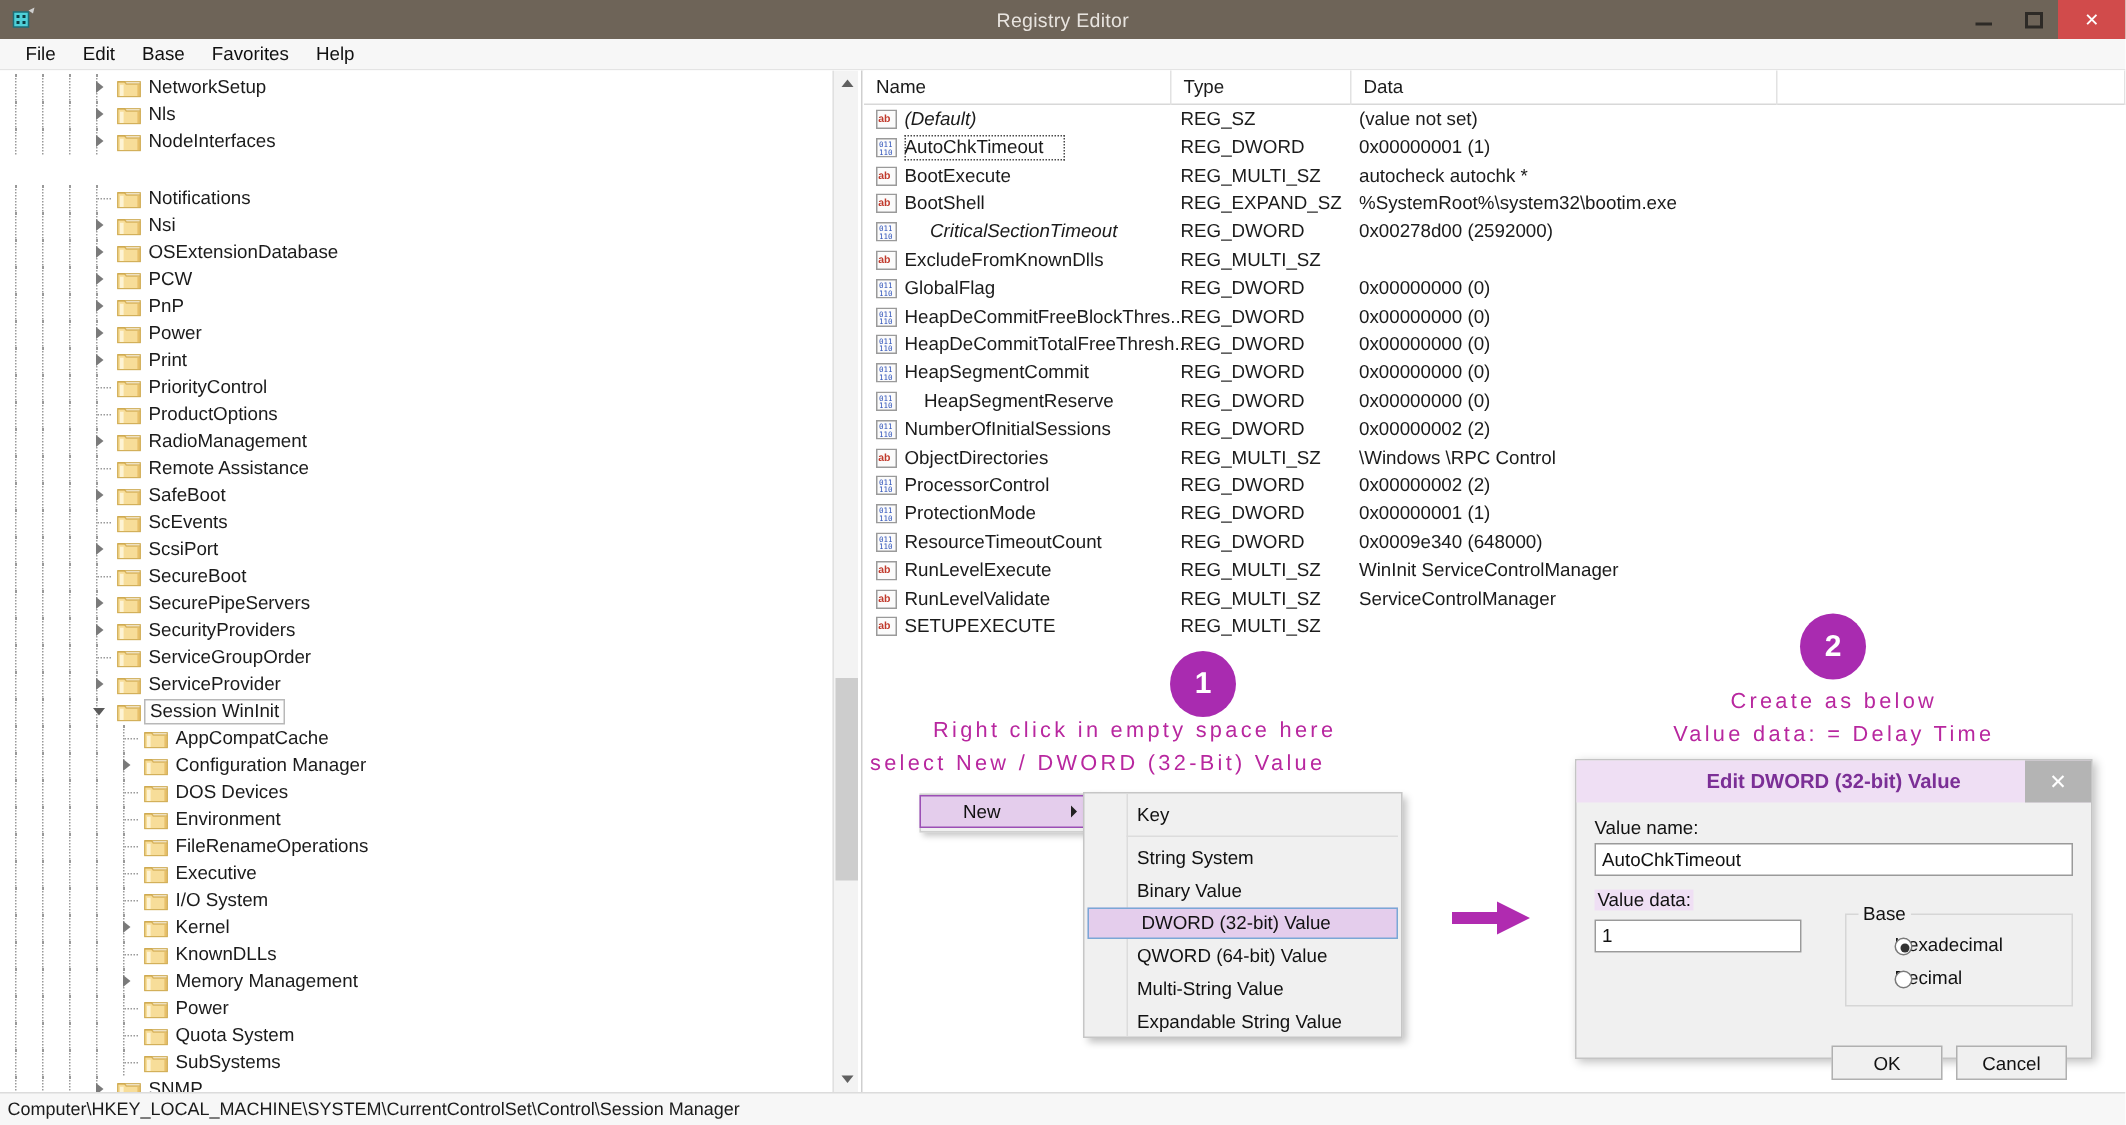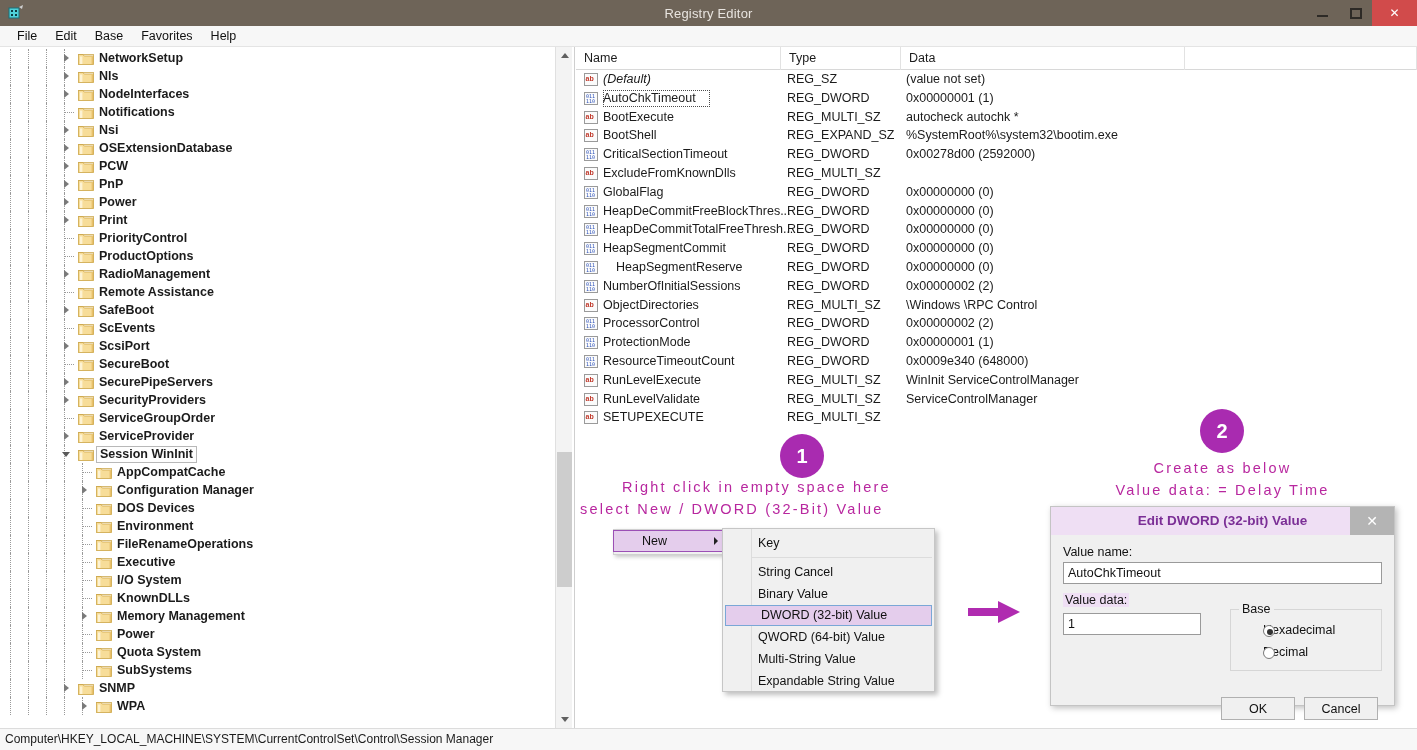--- a/index.html
+++ b/index.html
@@ -46,21 +46,21 @@
 
   
   .main {
     position: absolute; left: 0; top: 47px; width: 1417px; height: 681px;
     background: #fff;
   }
 
   
   .treepane {
     position: absolute; left: 0; top: 0; width: 572px; height: 681px;
-    background: #fff; overflow: hidden; font-weight: bold;
+    background: #fff; overflow: hidden;
   }
   .tree { position: relative; padding-top: 2px; }
   .trow {
     position: relative; height: 18px; display: flex; align-items: center;
     white-space: nowrap; font-size: 12.5px; color: #1b1b1b;
   }
   .arrow {
     position: absolute; width: 10px; height: 10px;
   }
   .arrow.collapsed::before {
@@ -336,21 +336,21 @@
                 <path d="M0.5 2.5 L5 2.5 L6.2 4 L15.5 4 L15.5 12.5 L0.5 12.5 Z" fill="#f6dc96" stroke="#cba council" stroke-width="0"></path>
                 <path d="M0.5 2.5 L5 2.5 L6.2 4 L15.5 4 L15.5 12.5 L0.5 12.5 Z" fill="#f7dd99"></path>
                 <path d="M0.5 2.5 L5 2.5 L6.2 4 L15.5 4" fill="none" stroke="#d9b45e" stroke-width="1"></path>
                 <rect x="2" y="4.5" width="2.4" height="7.5" fill="#fdf3d4"></rect>
                 <path d="M13.6 4.6 L15.2 4.6 L15.2 12 L13.6 12 Z" fill="#e8c06a"></path>
                 <rect x="0.5" y="2.5" width="15" height="10" fill="none" stroke="#cda94f" stroke-width="0.8"></rect>
               </svg>
             </div>
             <div class="tlabel" style="left: 99px;">NodeInterfaces</div>
           </div>
-          <div class="trow" style="position: relative; height: 18px;">
+          <div class="trow" style="position: relative; height: 18px; margin-top: 20px;">
             <div class="guide" style="left: 10px;"></div>
             <div class="guide" style="left: 28px;"></div>
             <div class="guide" style="left: 46px;"></div>
             <div class="guide" style="left: 64px;"></div>
             <div class="guideh" style="left: 65px; width: 9px;"></div>
             <div class="folder" style="left: 78px; top: 3px;">
               <svg width="16" height="13" viewBox="0 0 16 13">
                 <path d="M0.5 2.5 L5 2.5 L6.2 4 L15.5 4 L15.5 12.5 L0.5 12.5 Z" fill="#f5d98f" stroke="#c9a martin" stroke-width="0"></path>
                 <path d="M0.5 2.5 L5 2.5 L6.2 4 L15.5 4 L15.5 12.5 L0.5 12.5 Z" fill="#f6dc96" stroke="#cba council" stroke-width="0"></path>
                 <path d="M0.5 2.5 L5 2.5 L6.2 4 L15.5 4 L15.5 12.5 L0.5 12.5 Z" fill="#f7dd99"></path>
@@ -855,20 +855,40 @@
                 <path d="M0.5 2.5 L5 2.5 L6.2 4 L15.5 4 L15.5 12.5 L0.5 12.5 Z" fill="#f5d98f" stroke="#c9a martin" stroke-width="0"></path>
                 <path d="M0.5 2.5 L5 2.5 L6.2 4 L15.5 4 L15.5 12.5 L0.5 12.5 Z" fill="#f6dc96" stroke="#cba council" stroke-width="0"></path>
                 <path d="M0.5 2.5 L5 2.5 L6.2 4 L15.5 4 L15.5 12.5 L0.5 12.5 Z" fill="#f7dd99"></path>
                 <path d="M0.5 2.5 L5 2.5 L6.2 4 L15.5 4" fill="none" stroke="#d9b45e" stroke-width="1"></path>
                 <rect x="2" y="4.5" width="2.4" height="7.5" fill="#fdf3d4"></rect>
                 <path d="M13.6 4.6 L15.2 4.6 L15.2 12 L13.6 12 Z" fill="#e8c06a"></path>
                 <rect x="0.5" y="2.5" width="15" height="10" fill="none" stroke="#cda94f" stroke-width="0.8"></rect>
               </svg>
             </div>
             <div class="tlabel" style="left: 117px;">I/O System</div>
+          </div>
+          <div class="trow" style="position: relative; height: 18px;">
+            <div class="guide" style="left: 10px;"></div>
+            <div class="guide" style="left: 28px;"></div>
+            <div class="guide" style="left: 46px;"></div>
+            <div class="guide" style="left: 64px;"></div>
+            <div class="guide" style="left: 82px;"></div>
+            <div class="arrow collapsed" style="left: 80px; top: 4px;"></div>
+            <div class="folder" style="left: 96px; top: 3px;">
+              <svg width="16" height="13" viewBox="0 0 16 13">
+                <path d="M0.5 2.5 L5 2.5 L6.2 4 L15.5 4 L15.5 12.5 L0.5 12.5 Z" fill="#f5d98f" stroke="#c9a martin" stroke-width="0"></path>
+                <path d="M0.5 2.5 L5 2.5 L6.2 4 L15.5 4 L15.5 12.5 L0.5 12.5 Z" fill="#f6dc96" stroke="#cba council" stroke-width="0"></path>
+                <path d="M0.5 2.5 L5 2.5 L6.2 4 L15.5 4 L15.5 12.5 L0.5 12.5 Z" fill="#f7dd99"></path>
+                <path d="M0.5 2.5 L5 2.5 L6.2 4 L15.5 4" fill="none" stroke="#d9b45e" stroke-width="1"></path>
+                <rect x="2" y="4.5" width="2.4" height="7.5" fill="#fdf3d4"></rect>
+                <path d="M13.6 4.6 L15.2 4.6 L15.2 12 L13.6 12 Z" fill="#e8c06a"></path>
+                <rect x="0.5" y="2.5" width="15" height="10" fill="none" stroke="#cda94f" stroke-width="0.8"></rect>
+              </svg>
+            </div>
+            <div class="tlabel" style="left: 117px;">Kernel</div>
           </div>
           <div class="trow" style="position: relative; height: 18px;">
             <div class="guide" style="left: 10px;"></div>
             <div class="guide" style="left: 28px;"></div>
             <div class="guide" style="left: 46px;"></div>
             <div class="guide" style="left: 64px;"></div>
             <div class="guide" style="left: 82px;"></div>
             <div class="guideh" style="left: 83px; width: 9px;"></div>
             <div class="folder" style="left: 96px; top: 3px;">
               <svg width="16" height="13" viewBox="0 0 16 13">
@@ -1067,21 +1087,21 @@
             <div class="lcell" style="left: 330px;">%SystemRoot%\system32\bootim.exe</div>
           </div>
           <div class="lrow">
             <div class="vicon">
               <svg width="14" height="13" viewBox="0 0 14 13">
                 <rect x="0.5" y="0.5" width="13" height="12" fill="#fbfbfb" stroke="#9a9a9a" stroke-width="1"></rect>
                 <text x="2" y="6" font-family="monospace" font-size="5" fill="#2a4fb8">011</text>
                 <text x="2" y="11" font-family="monospace" font-size="5" fill="#2a4fb8">110</text>
               </svg>
             </div>
-            <div class="lcell" style="left: 27px;">CriticalSectionTimeout</div>
+            <div class="lcell" style="left: 44px; font-style: italic;">CriticalSectionTimeout</div>
             <div class="lcell" style="left: 211px;">REG_DWORD</div>
             <div class="lcell" style="left: 330px;">0x00278d00 (2592000)</div>
           </div>
           <div class="lrow">
             <div class="vicon">
               <svg width="14" height="13" viewBox="0 0 14 13">
                 <rect x="0.5" y="0.5" width="13" height="12" fill="#fbfbfb" stroke="#9a9a9a" stroke-width="1"></rect>
                 <text x="1.5" y="8" font-family="sans-serif" font-weight="bold" font-size="7" fill="#c0392b">ab</text>
               </svg>
             </div>
@@ -1252,21 +1272,21 @@
   <div class="ctxleft" style="left:613px; top:529px;"></div>
   <div class="ctxnew">
     <span class="lbl">New</span>
     <span class="sub"></span>
   </div>
   <div class="ctxmenu">
     <div class="gutter"></div>
     <div id="ctxitems">
         <div class="ctxitem">Key</div>
         <div class="ctxsep"></div>
-        <div class="ctxitem">String Cancel</div>
+        <div class="ctxitem">String System</div>
         <div class="ctxitem">Binary Value</div>
         <div class="ctxitem hl">DWORD (32-bit) Value</div>
         <div class="ctxitem">QWORD (64-bit) Value</div>
         <div class="ctxitem">Multi-String Value</div>
         <div class="ctxitem">Expandable String Value</div>
       </div>
   </div>
 
   <div class="bigarrow" style="left:968px; top:600px;">
     <svg width="56" height="24" viewBox="0 0 56 24">

